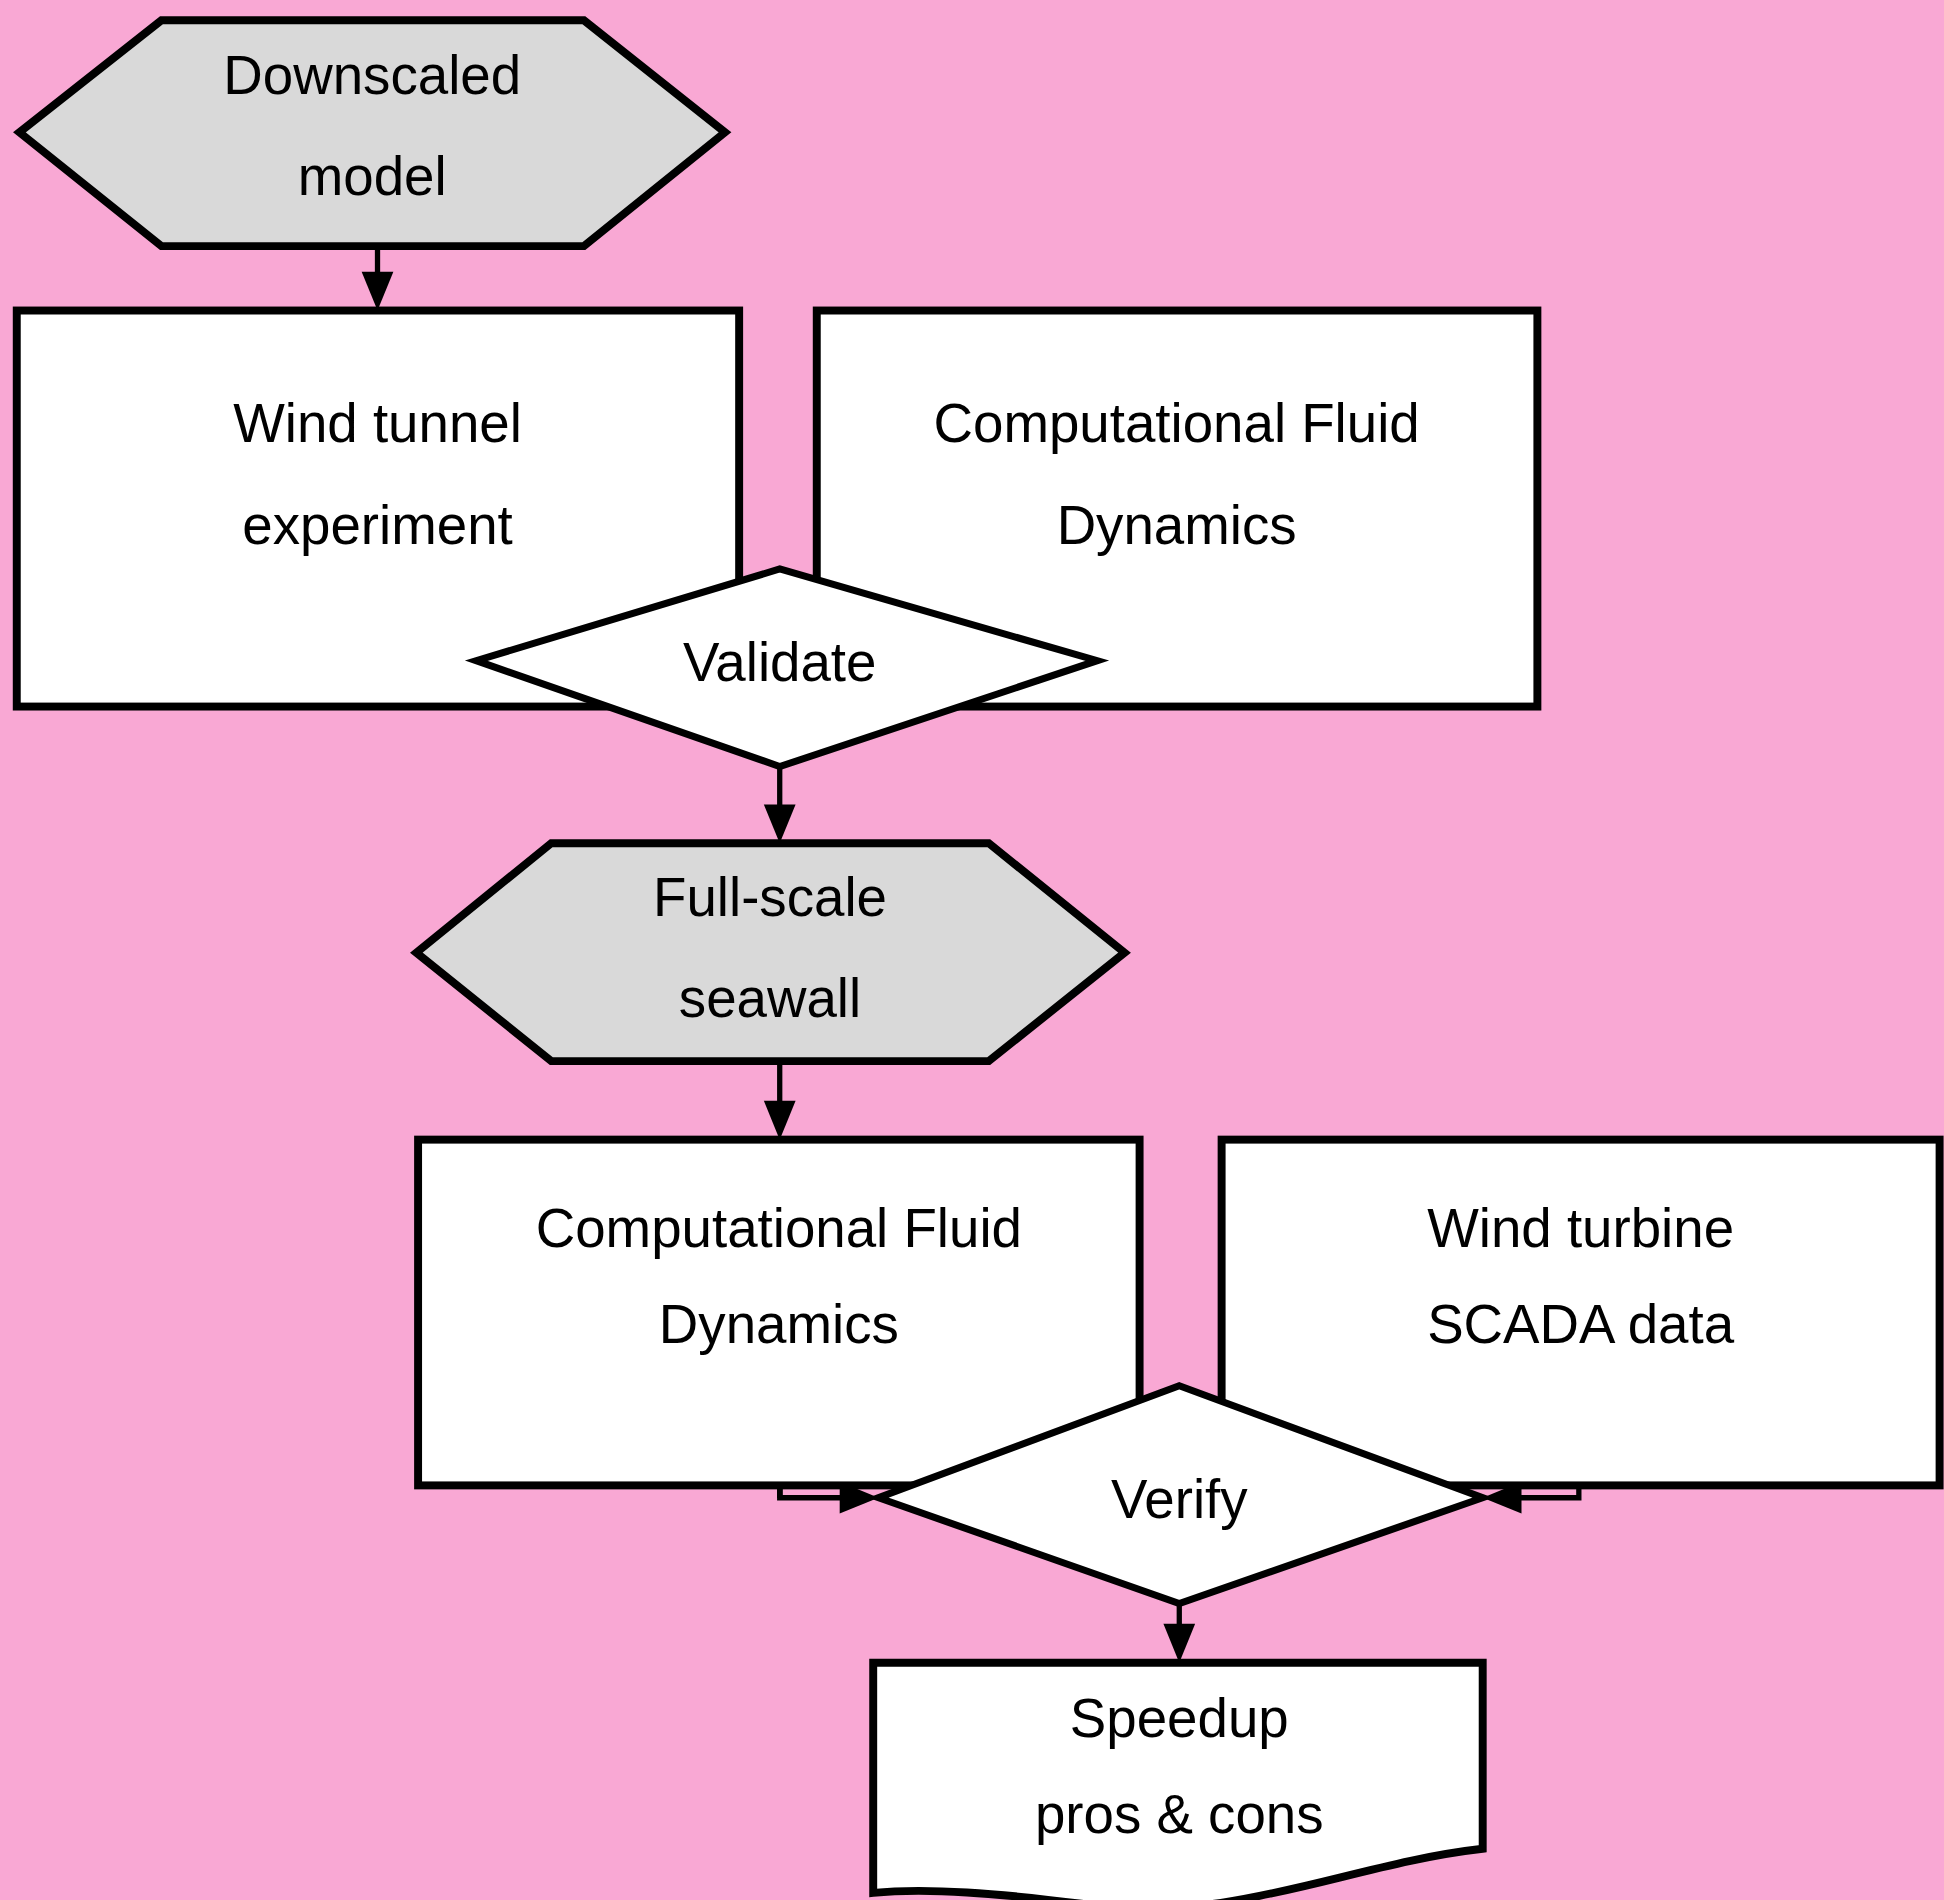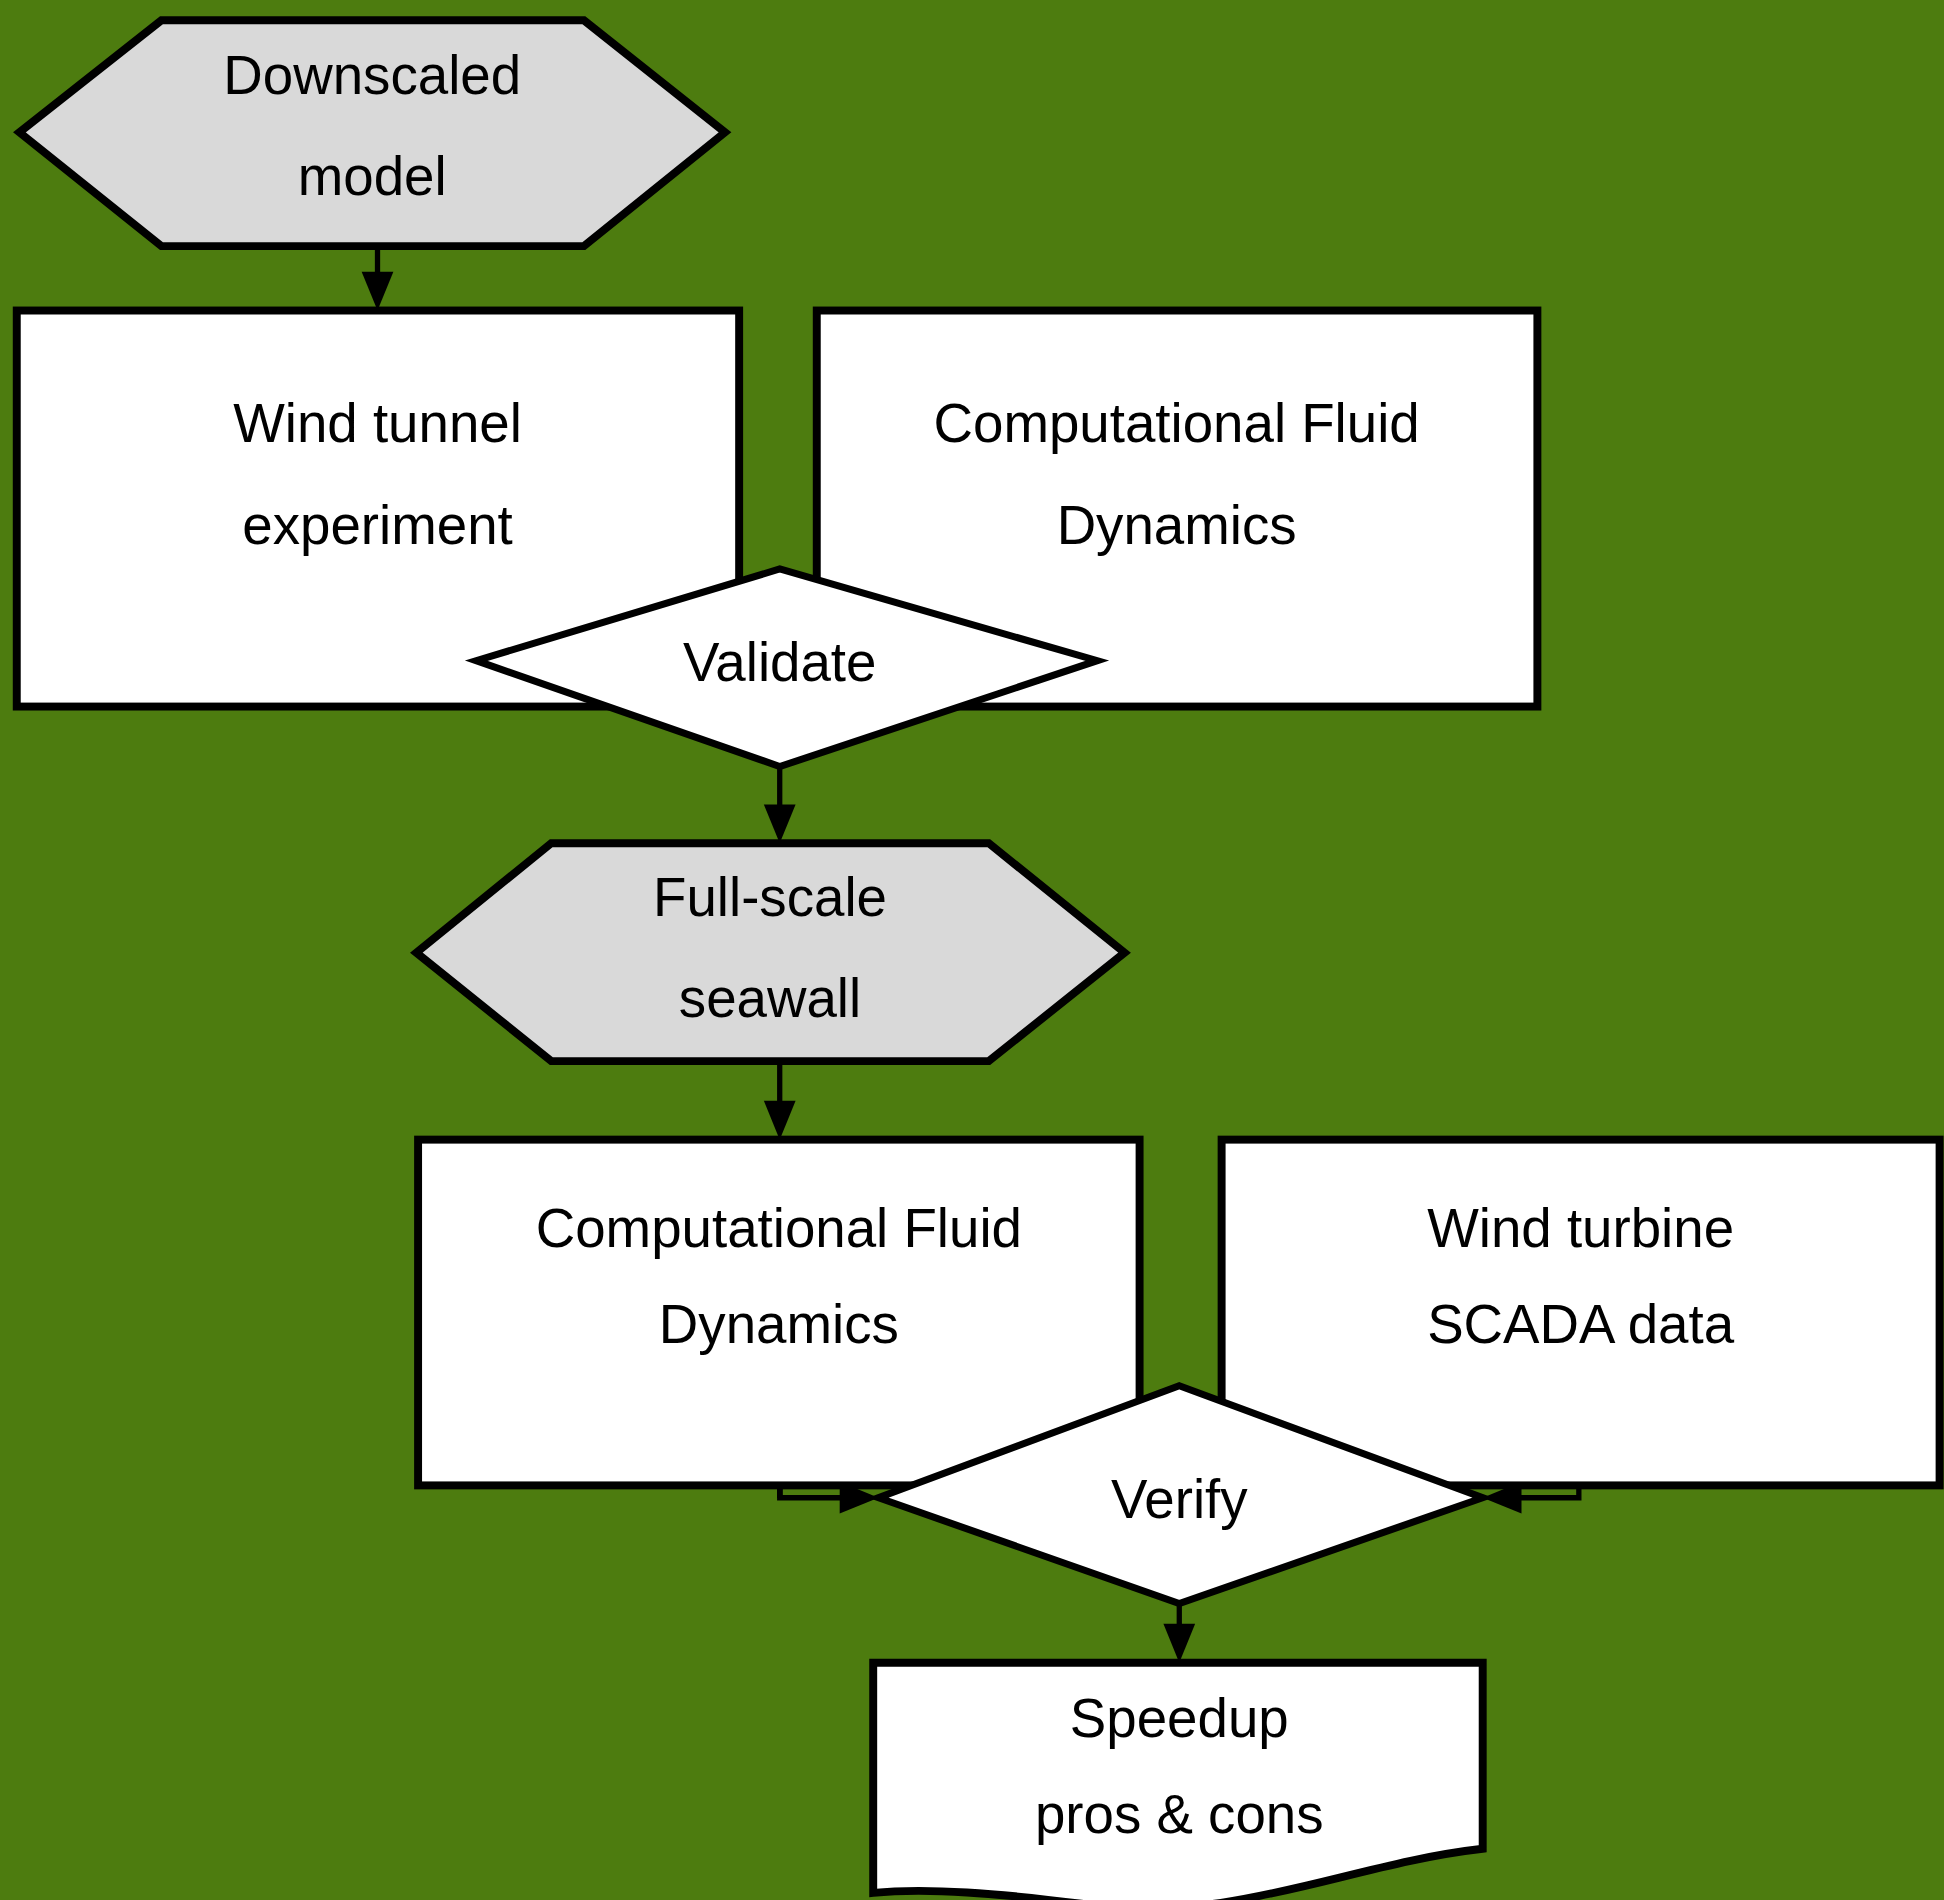--- a/index.html
+++ b/index.html
@@ -7,21 +7,21 @@
     padding: 0;
     background: #ffffff;
   }
   body {
     font-family: "Liberation Sans", sans-serif;
   }
   #canvas {
     position: relative;
     width: 1944px;
     height: 1900px;
-    background: #4d7c0f;
+    background: #f9a8d4;
     overflow: hidden;
   }
   #flow {
     position: absolute;
     top: 0;
     left: 0;
     width: 1944px;
     height: 1900px;
   }
   .shape-fill-gray {

